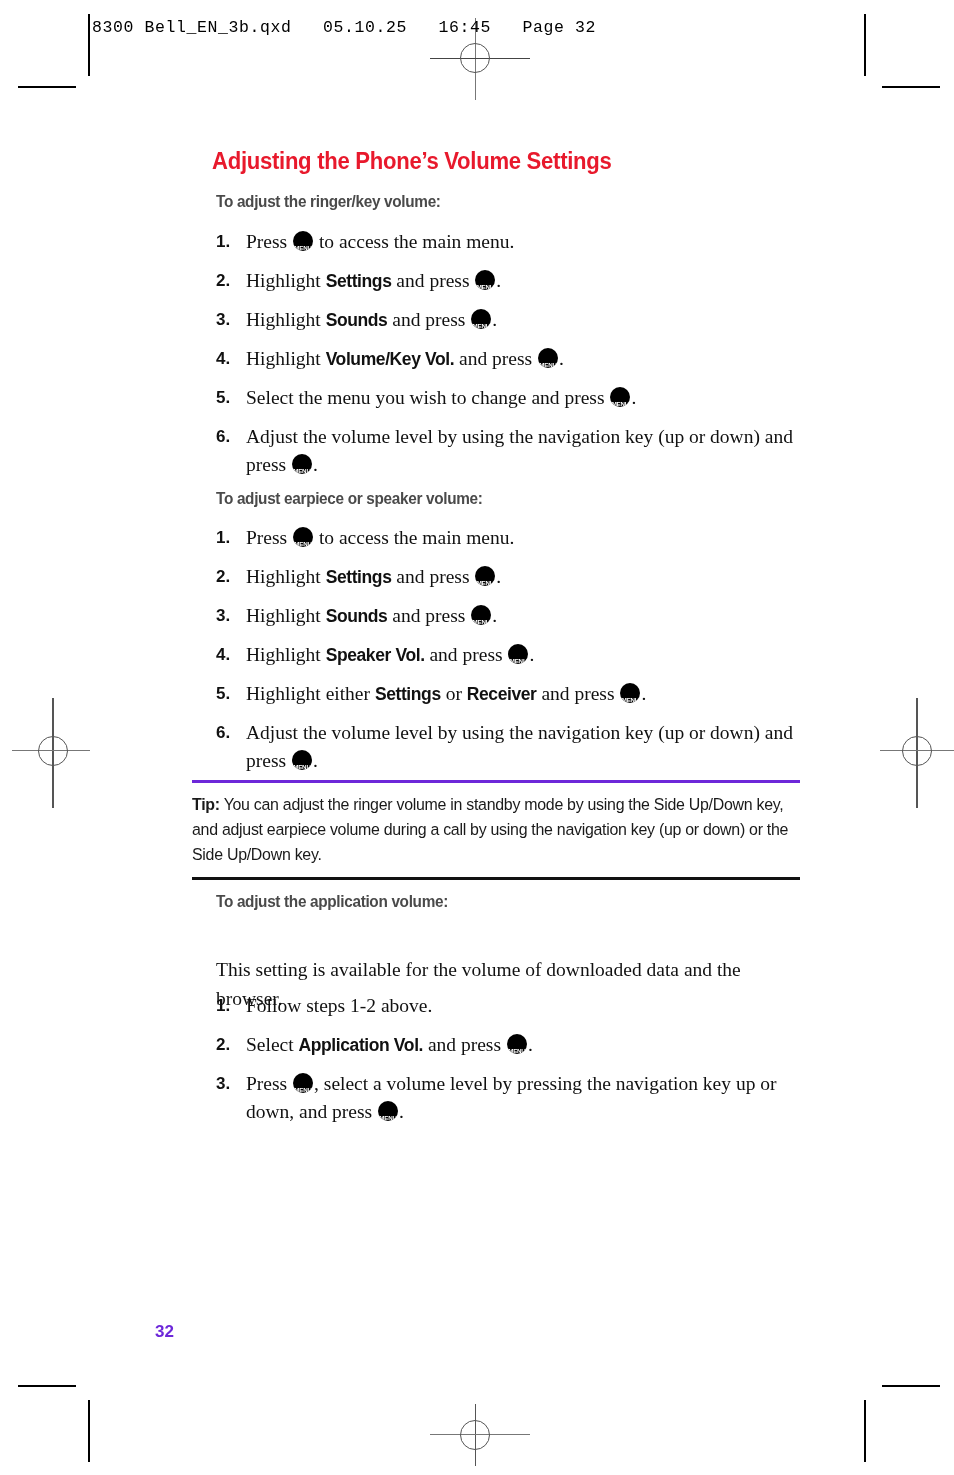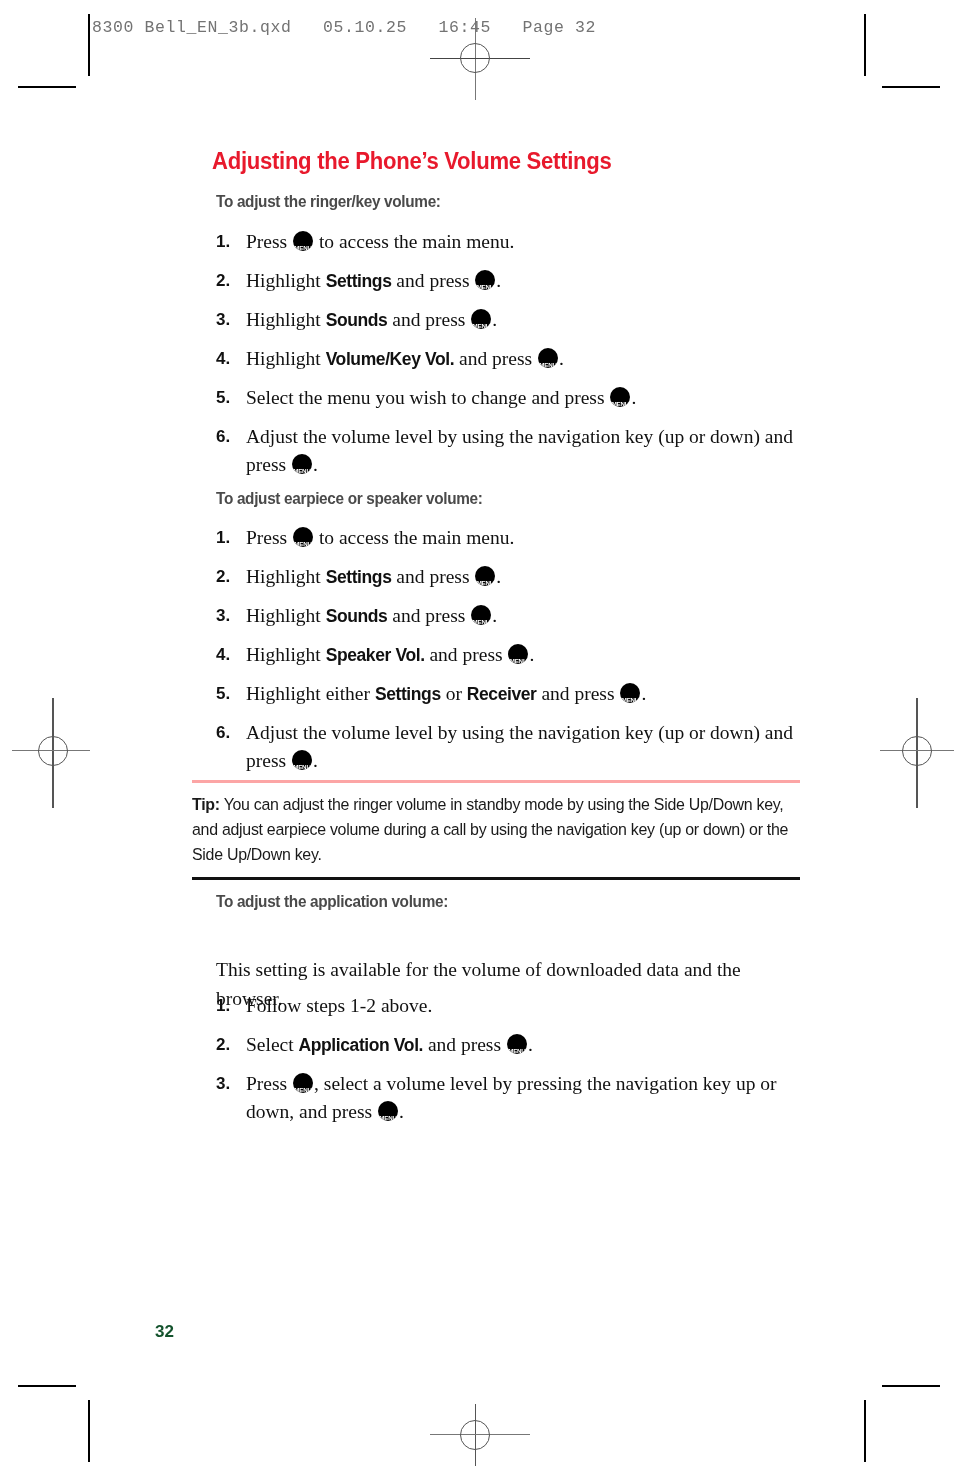--- a/index.html
+++ b/index.html
@@ -27,21 +27,21 @@
   .reg-mark .vline, .reg-mark .hline { position: absolute; background: #777; }
 
   
   .prepress-header {
     position: absolute;
     top: 18px;
     left: 92px;
     font-family: "Liberation Mono", monospace;
     font-size: 16.5px;
     letter-spacing: 0.6px;
-    color: #737373;
+    color: #000000;
     white-space: pre;
   }
 
   
   .page-body {
     position: absolute;
     left: 0;
     top: 0;
     width: 954px;
   }
@@ -129,21 +129,21 @@
     font-weight: bold;
   }
   .menukey .m-top { top: 2.5px;  font-size: 6.2px; letter-spacing: -0.2px; }
   .menukey .m-bot { top: 10.5px; font-size: 6.2px; letter-spacing: -0.2px; }
 
   
   .tipbox {
     position: absolute;
     left: 192px;
     width: 608px;
-    border-top: 3px solid #fca5a5;
+    border-top: 3px solid #6d28d9;
     border-bottom: 3px solid #111;
     padding: 9px 0 10px 0;
   }
   .tipbox .tiptext {
     font-family: "Liberation Sans", sans-serif;
     font-size: 16.8px;
     line-height: 25px;
     color: #1a1a1a;
     letter-spacing: -0.3px;
     transform: scaleX(0.95);
@@ -153,21 +153,21 @@
   .tipbox .tiplabel { font-weight: bold; }
 
   
   .folio {
     position: absolute;
     left: 155px;
     top: 1322px;
     font-family: "Liberation Sans", sans-serif;
     font-weight: bold;
     font-size: 17px;
-    color: #14532d;
+    color: #6d28d9;
   }
 </style>
 </head>
 <body>
 
 <div class="crop-mark" style="left:88px;  top:14px;  width:1.6px; height:62px;"></div>
 <div class="crop-mark" style="left:18px;  top:86px;  width:58px;  height:1.6px;"></div>
 <div class="crop-mark" style="left:864px; top:14px;  width:1.6px; height:62px;"></div>
 <div class="crop-mark" style="left:882px; top:86px;  width:58px;  height:1.6px;"></div>
 <div class="crop-mark" style="left:88px;  top:1400px; width:1.6px; height:62px;"></div>

